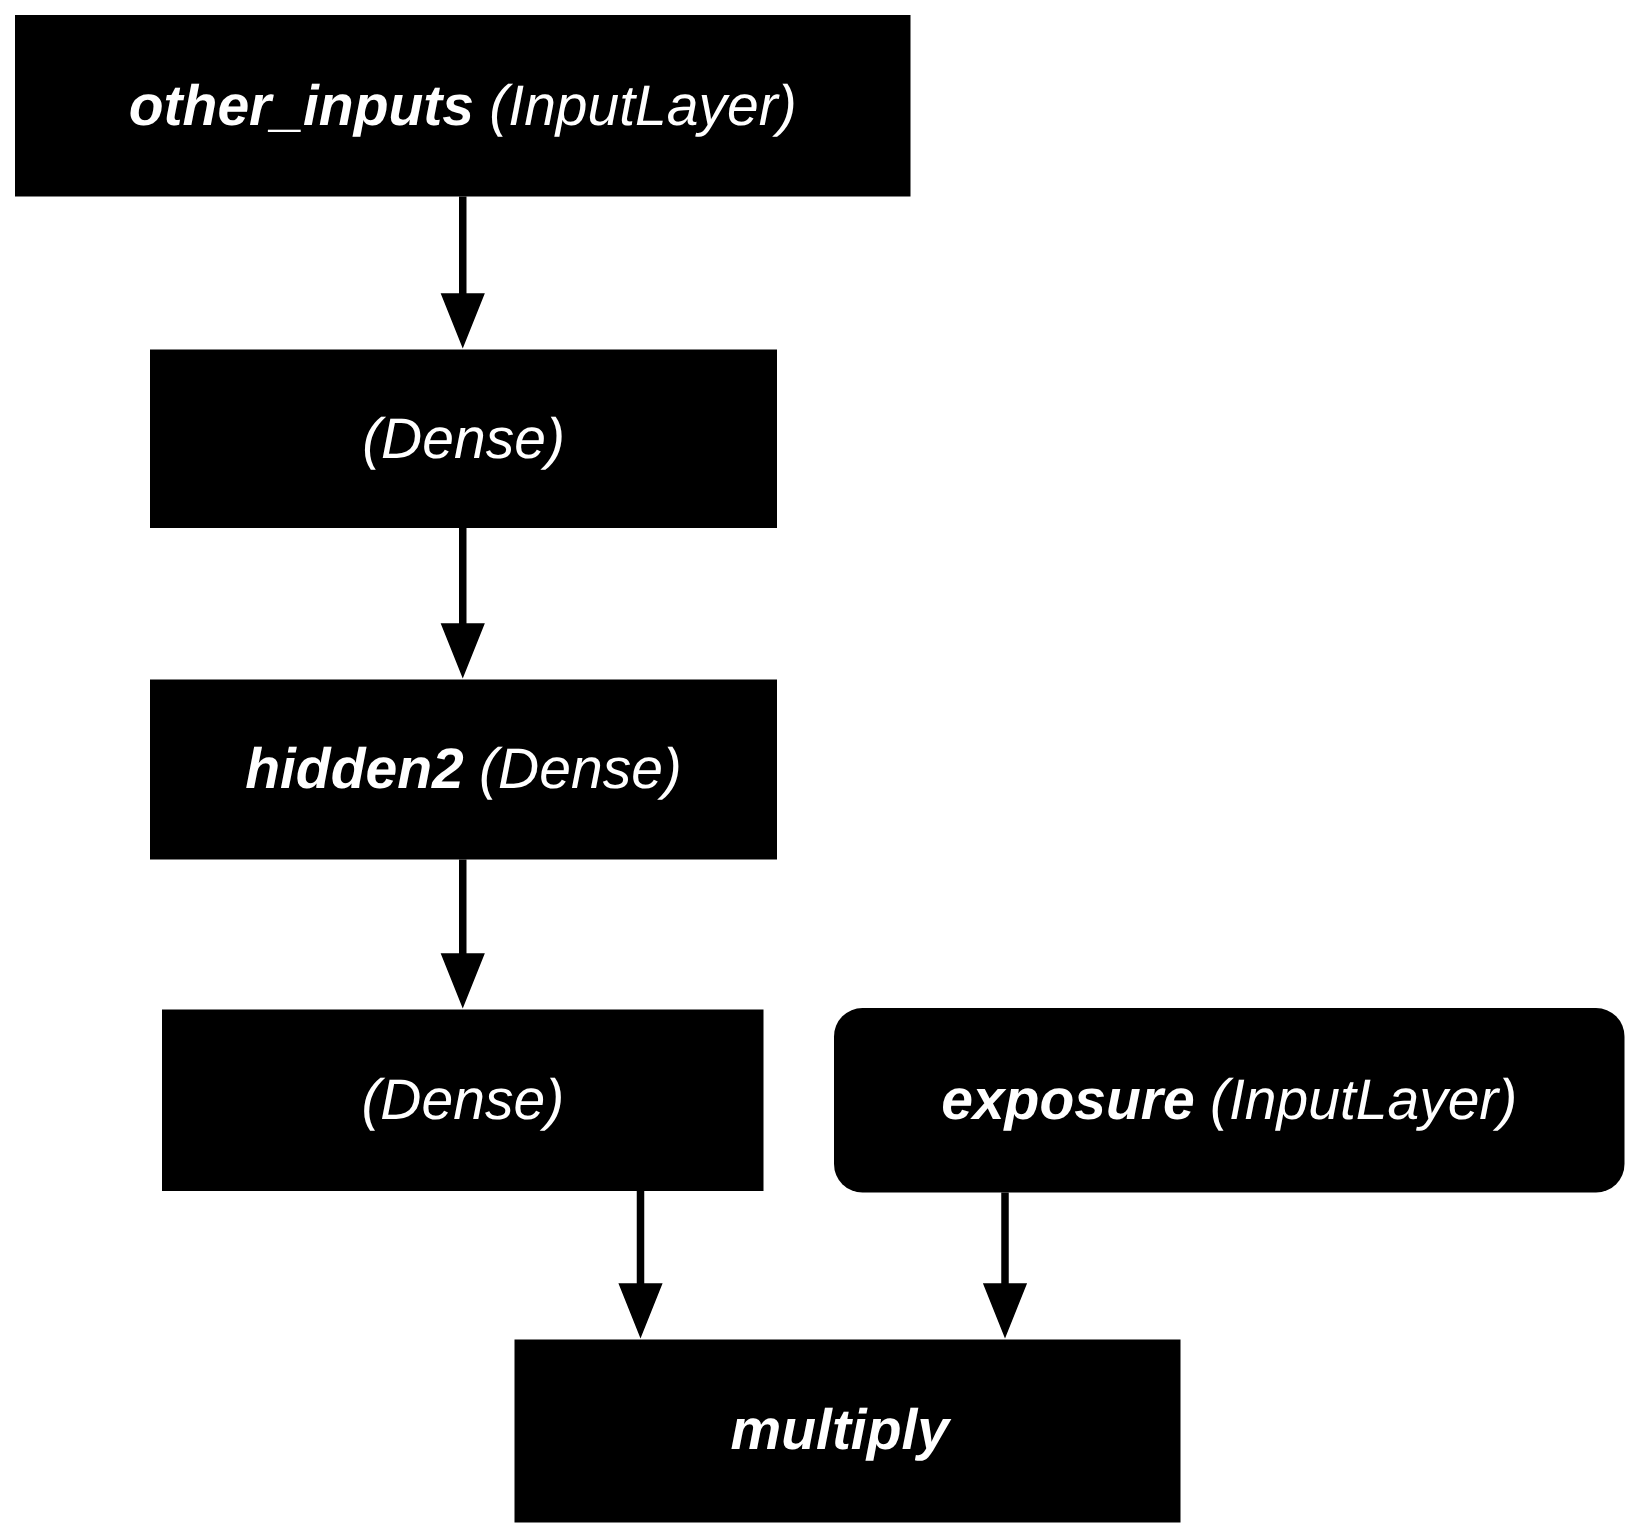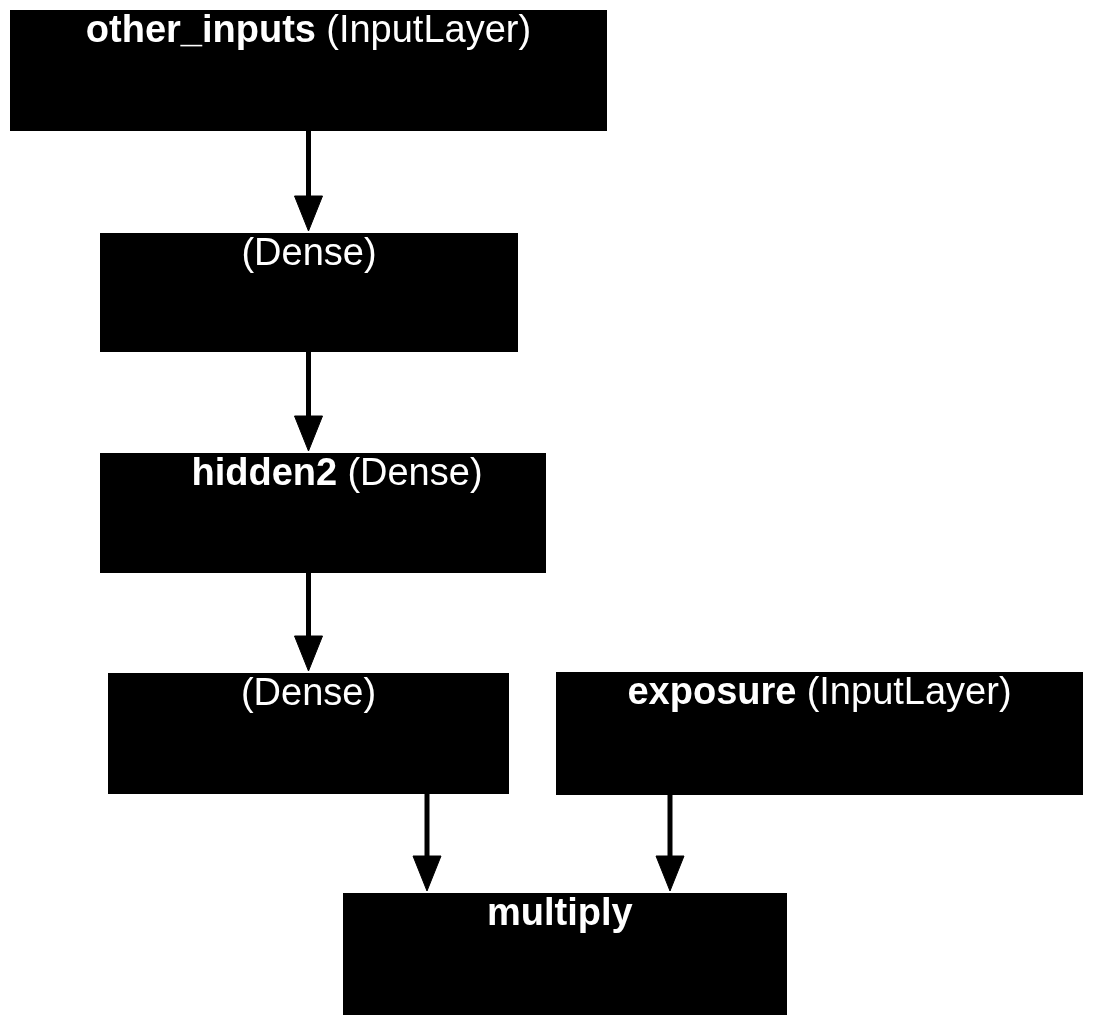--- a/index.html
+++ b/index.html
@@ -13,39 +13,40 @@
     height: 1026px;
     background: #ffffff;
     font-family: "Liberation Sans", sans-serif;
     overflow: hidden;
   }
   .node {
     position: absolute;
     background: #000000;
     color: #ffffff;
     display: flex;
-    align-items: flex-start;
+    align-items: center;
     justify-content: center;
     font-size: 38px;
     white-space: nowrap;
     line-height: 1;
+    font-style: italic;
   }
   .node .node-name {
     font-weight: 700;
     margin-right: 0.27em;
   }
   .node .node-type {
     font-weight: 400;
   }
   
   #n-other-inputs { left: 10px;  top: 10px;  width: 597px; height: 121px; }
   #n-hidden1      { left: 100px; top: 233px; width: 418px; height: 119px; }
-  #n-hidden2      { left: 100px; top: 453px; width: 418px; height: 120px; padding-left: 28px; }
+  #n-hidden2      { left: 100px; top: 453px; width: 418px; height: 120px; }
   #n-lambda       { left: 108px; top: 673px; width: 401px; height: 121px; }
-  #n-exposure     { left: 556px; top: 672px; width: 527px; height: 123px; }
+  #n-exposure     { left: 556px; top: 672px; width: 527px; height: 123px; border-radius: 19px; }
   #n-multiply     { left: 343px; top: 893px; width: 444px; height: 122px; }
   .edges-layer {
     position: absolute;
     left: 0;
     top: 0;
     width: 1093px;
     height: 1026px;
     pointer-events: none;
   }
 </style>

